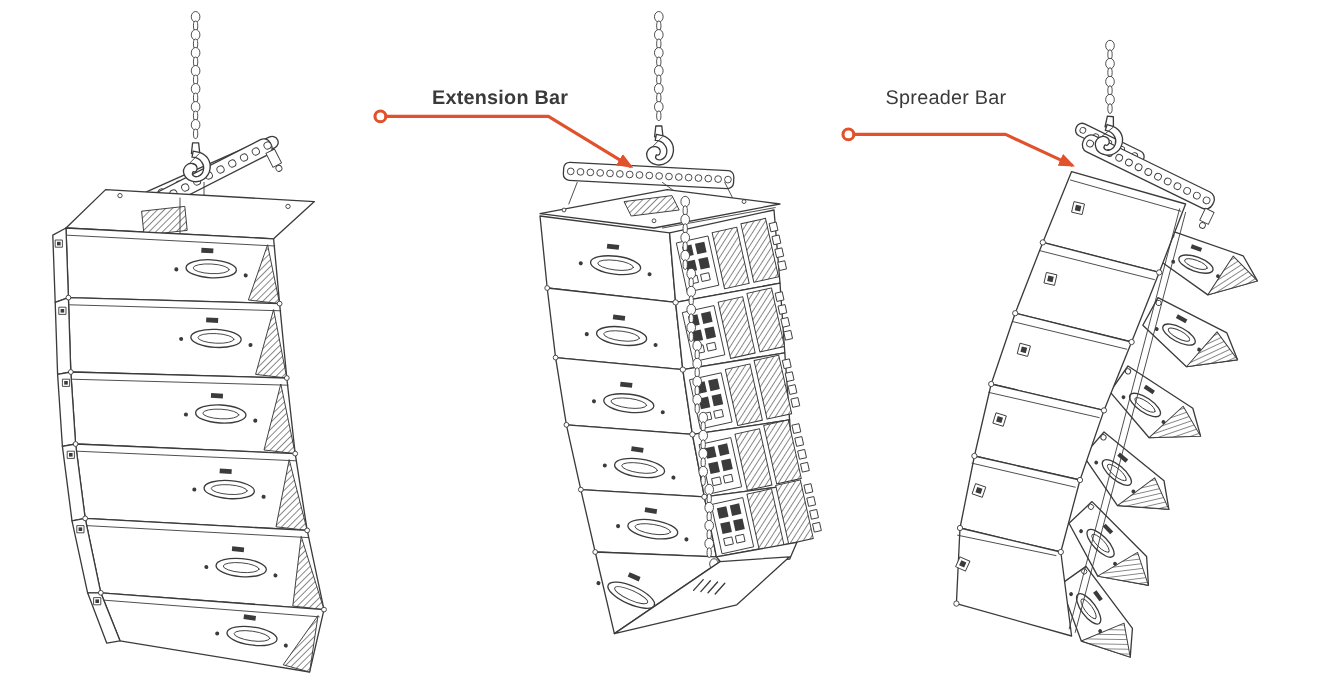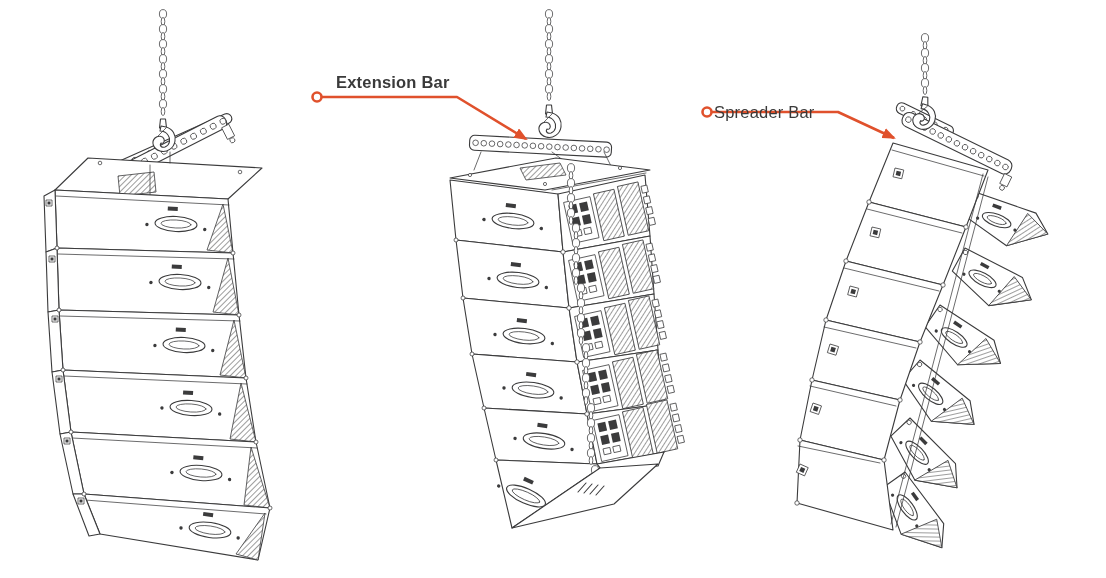--- a/index.html
+++ b/index.html
@@ -14,21 +14,21 @@
   svg{position:absolute;left:0;top:0;}
   .ln{stroke:var(--line);fill:none;stroke-width:1.1;stroke-linejoin:round;stroke-linecap:round;}
   .thin{stroke-width:.75;}
   .fw{fill:#fff;stroke:var(--line);stroke-width:1.1;stroke-linejoin:round;}
   .fwt{fill:#fff;stroke:var(--line);stroke-width:.75;stroke-linejoin:round;}
   .fd{fill:var(--line);stroke:none;}
   .fh{fill:url(#hatch);stroke:var(--line);stroke-width:.8;stroke-linejoin:round;}
   .callout-line{stroke:var(--accent);stroke-width:2.6;fill:none;stroke-linejoin:round;}
   .callout-dot{fill:#fff;stroke:var(--accent);stroke-width:2.6;}
   .label{position:absolute;font-size:16.5px;line-height:1.2;color:var(--label-text);
-         letter-spacing:.2px;white-space:nowrap;}
+         letter-spacing:.2px;white-space:nowrap;margin-left:24px;}
   .lb-bold{font-weight:700;}
 </style>
 </head>
 <body>
 
 <div id="canvas">
 <svg width="1106" height="578" viewBox="0 0 1106 578">
 <defs>
   <pattern id="hatch" width="4" height="4" patternUnits="userSpaceOnUse" patternTransform="rotate(45)">
     <rect width="4" height="4" fill="#fff"></rect>
@@ -442,14 +442,14 @@
   <polyline class="callout-line" points="317,97 457,97 526,139" marker-end="url(#arr)"></polyline>
   <circle class="callout-dot" cx="317" cy="97" r="4.5"></circle>
 </g>
 <g>
   <polyline class="callout-line" points="707,112 838,112 894,138" marker-end="url(#arr)"></polyline>
   <circle class="callout-dot" cx="707" cy="112" r="4.5"></circle>
 </g>
 </svg>
 
 <div class="label lb-bold" style="left:336px;top:73px">Extension Bar</div>
-<div class="label" style="left:714px;top:103px">Spreader Bar</div>
+<div class="label" style="left:714px;top:73px">Spreader Bar</div>
 </div>
 
 </body></html>

